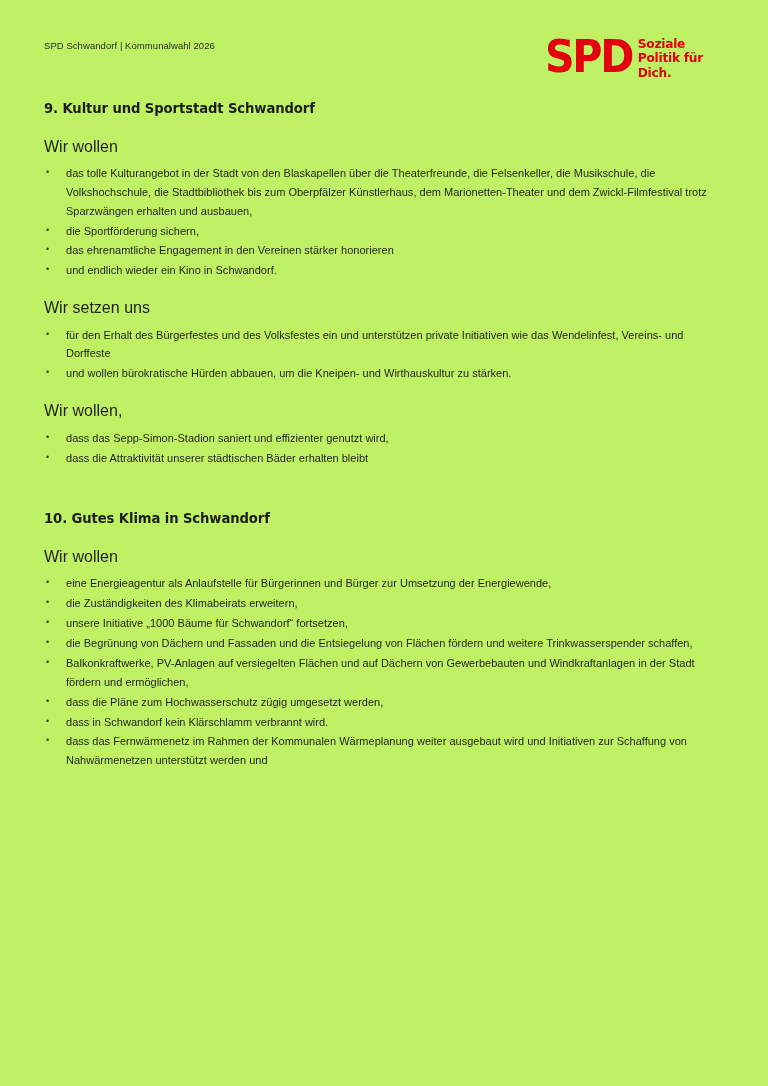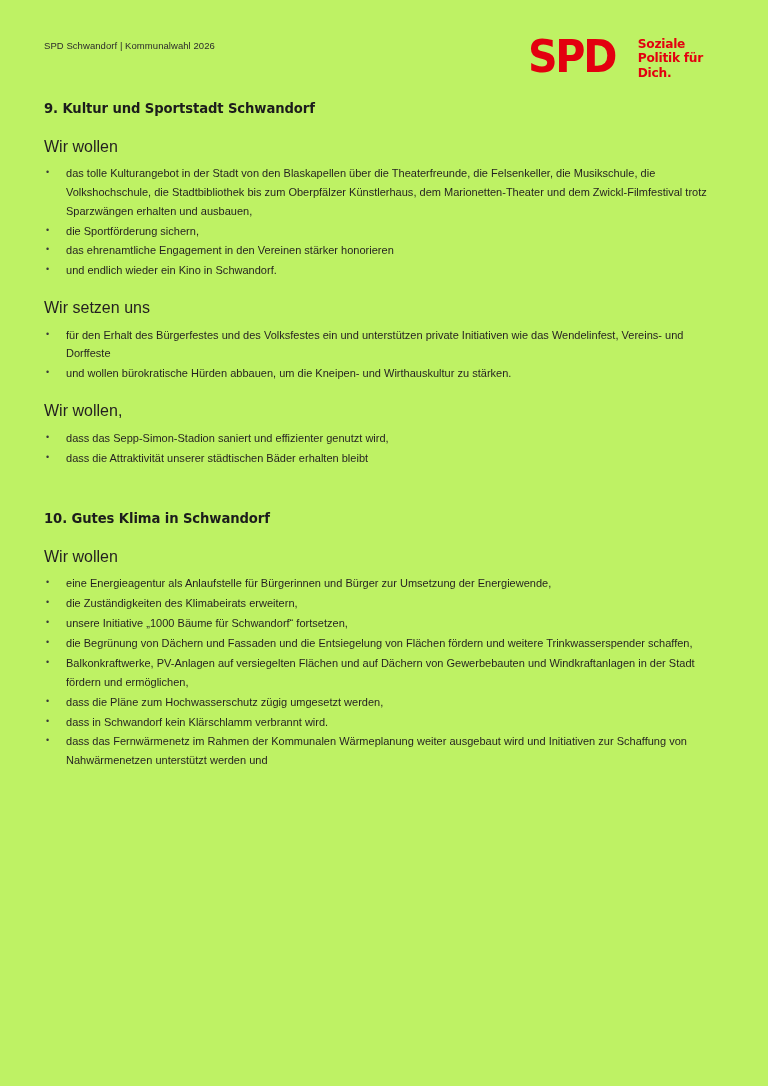--- a/index.html
+++ b/index.html
@@ -70,21 +70,21 @@
 
   .brand-claim {
     font-family: "DejaVu Sans", sans-serif;
     font-weight: 700;
     font-size: 12.2px;
     line-height: 1.17;
     color: #e3000f;
     letter-spacing: -0.25px;
     padding-top: 3px;
   }
-  .brand-claim span { display: block; white-space: nowrap; margin-left: 17px; }
+  .brand-claim span { display: block; white-space: nowrap; }
 
   
   .content {
     position: absolute;
     top: 101px;
     left: 44px;
     width: 684px;
   }
 
   .section { }

